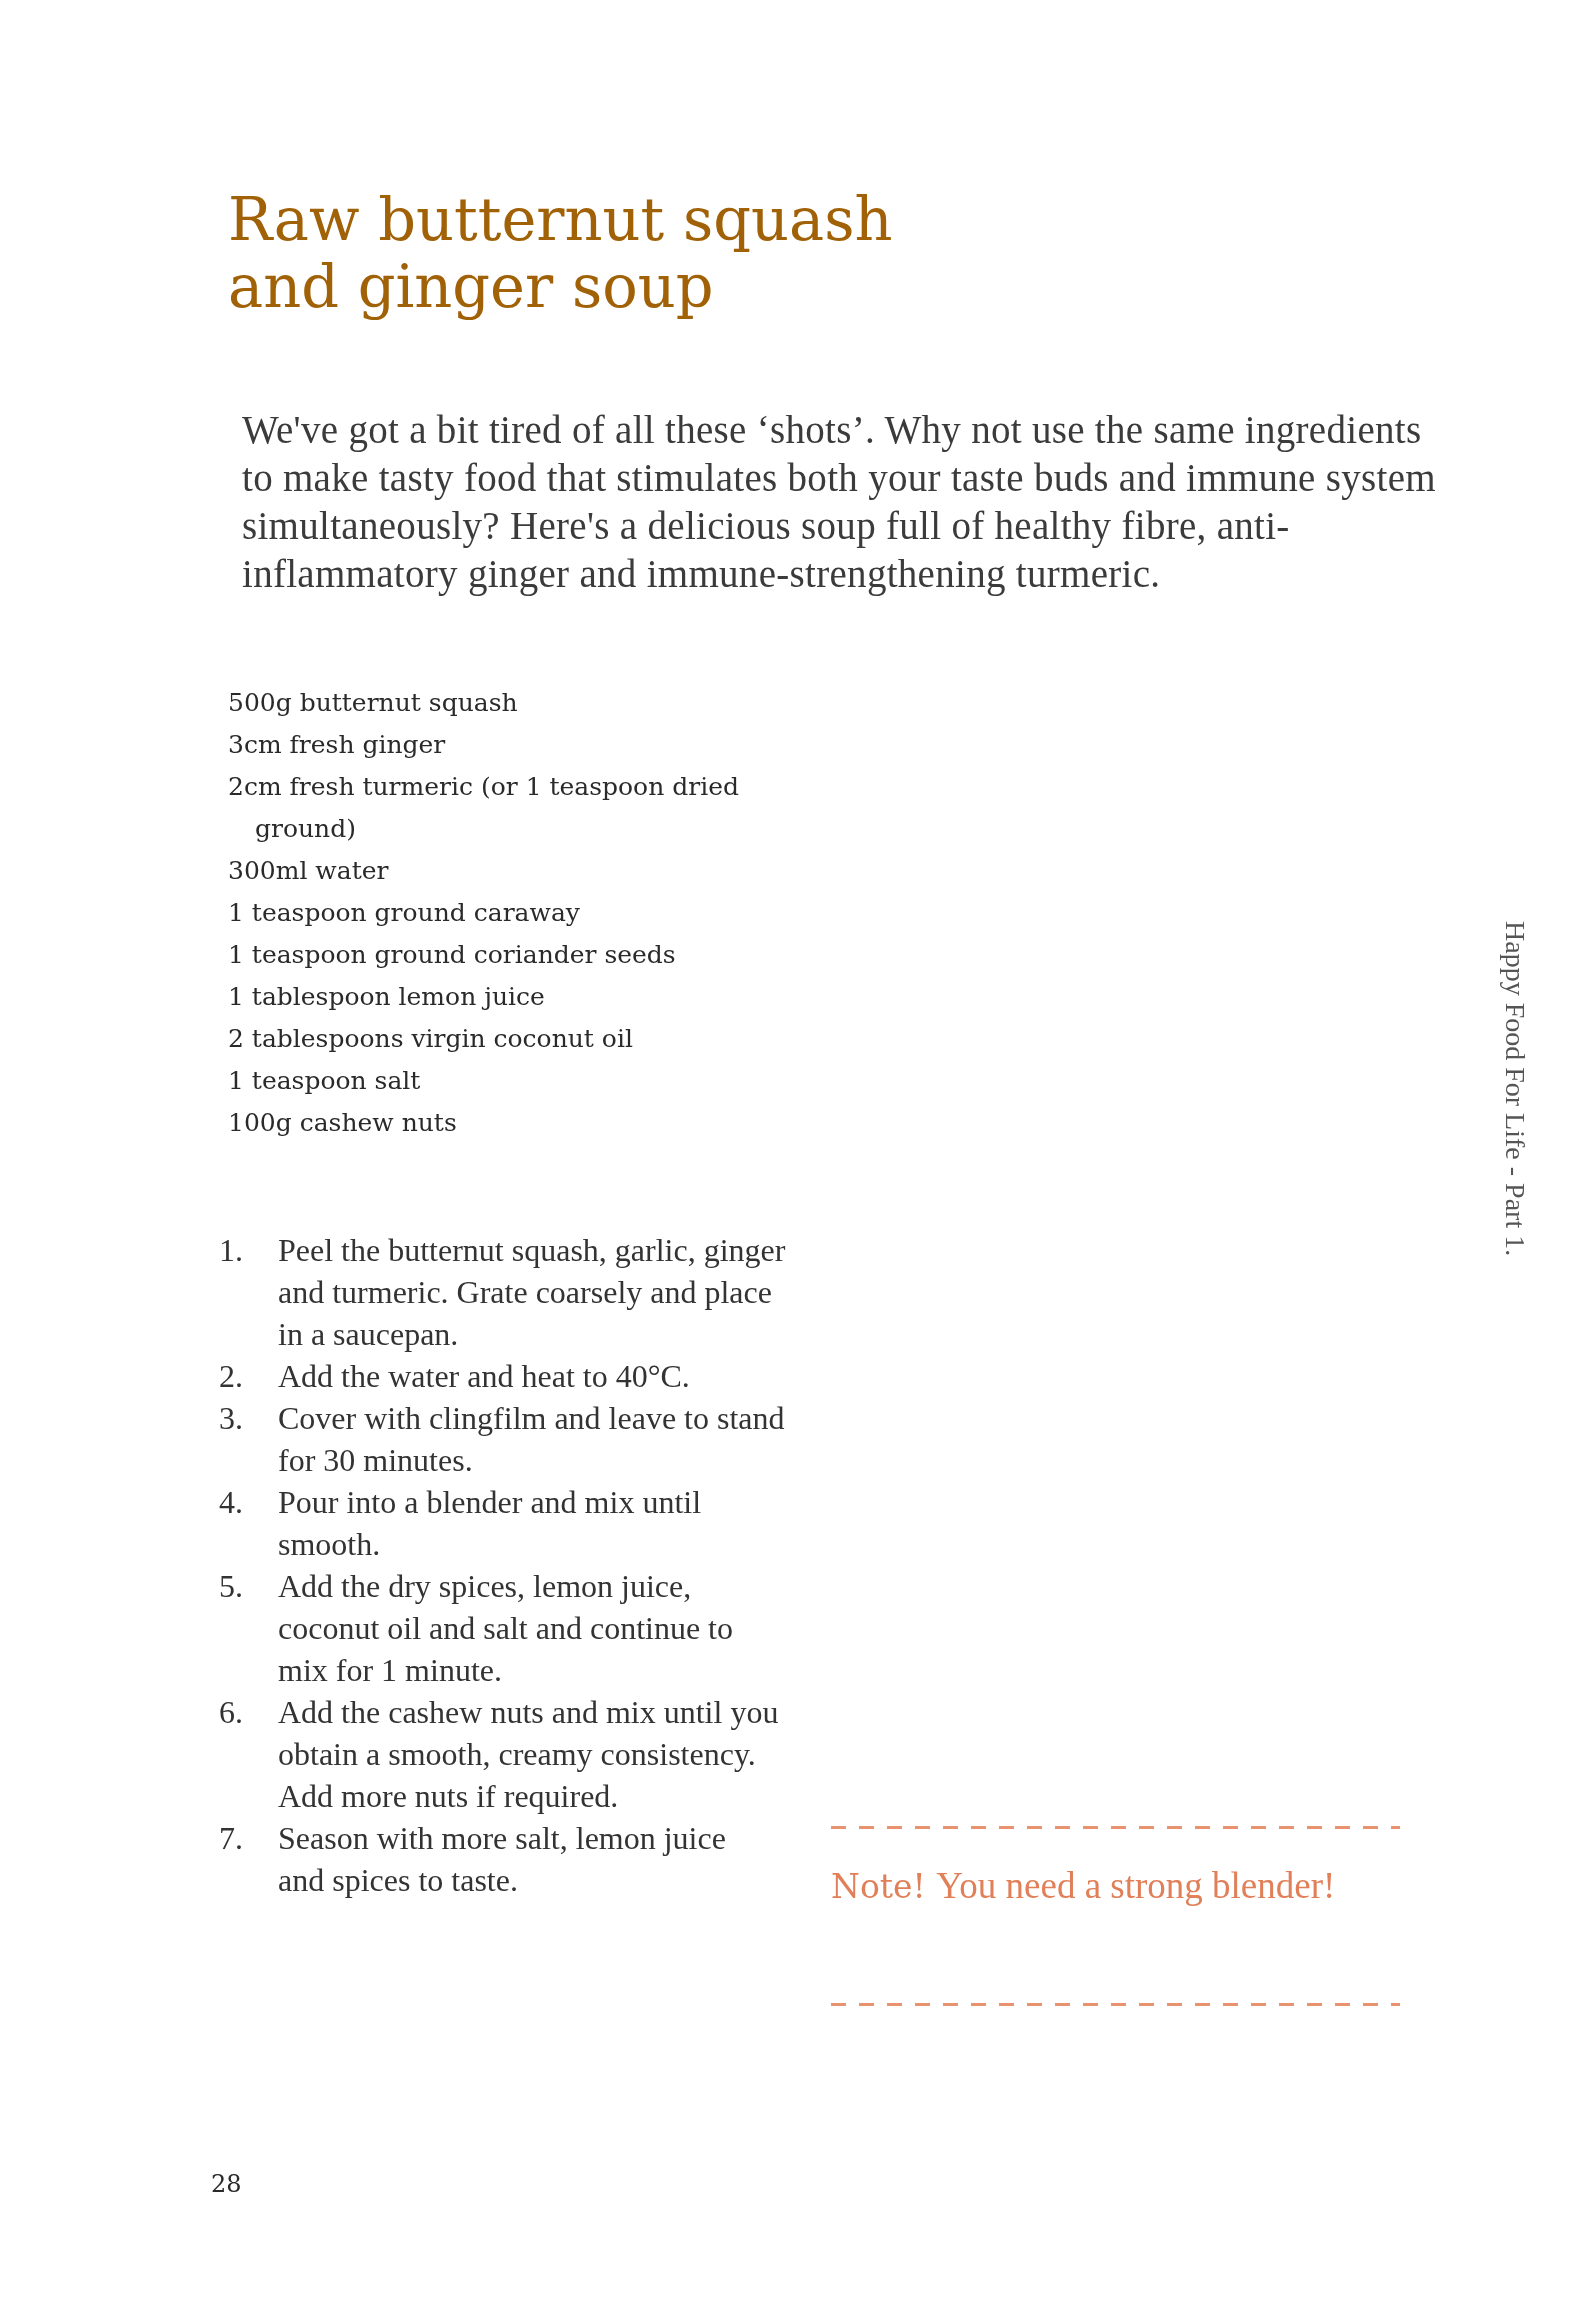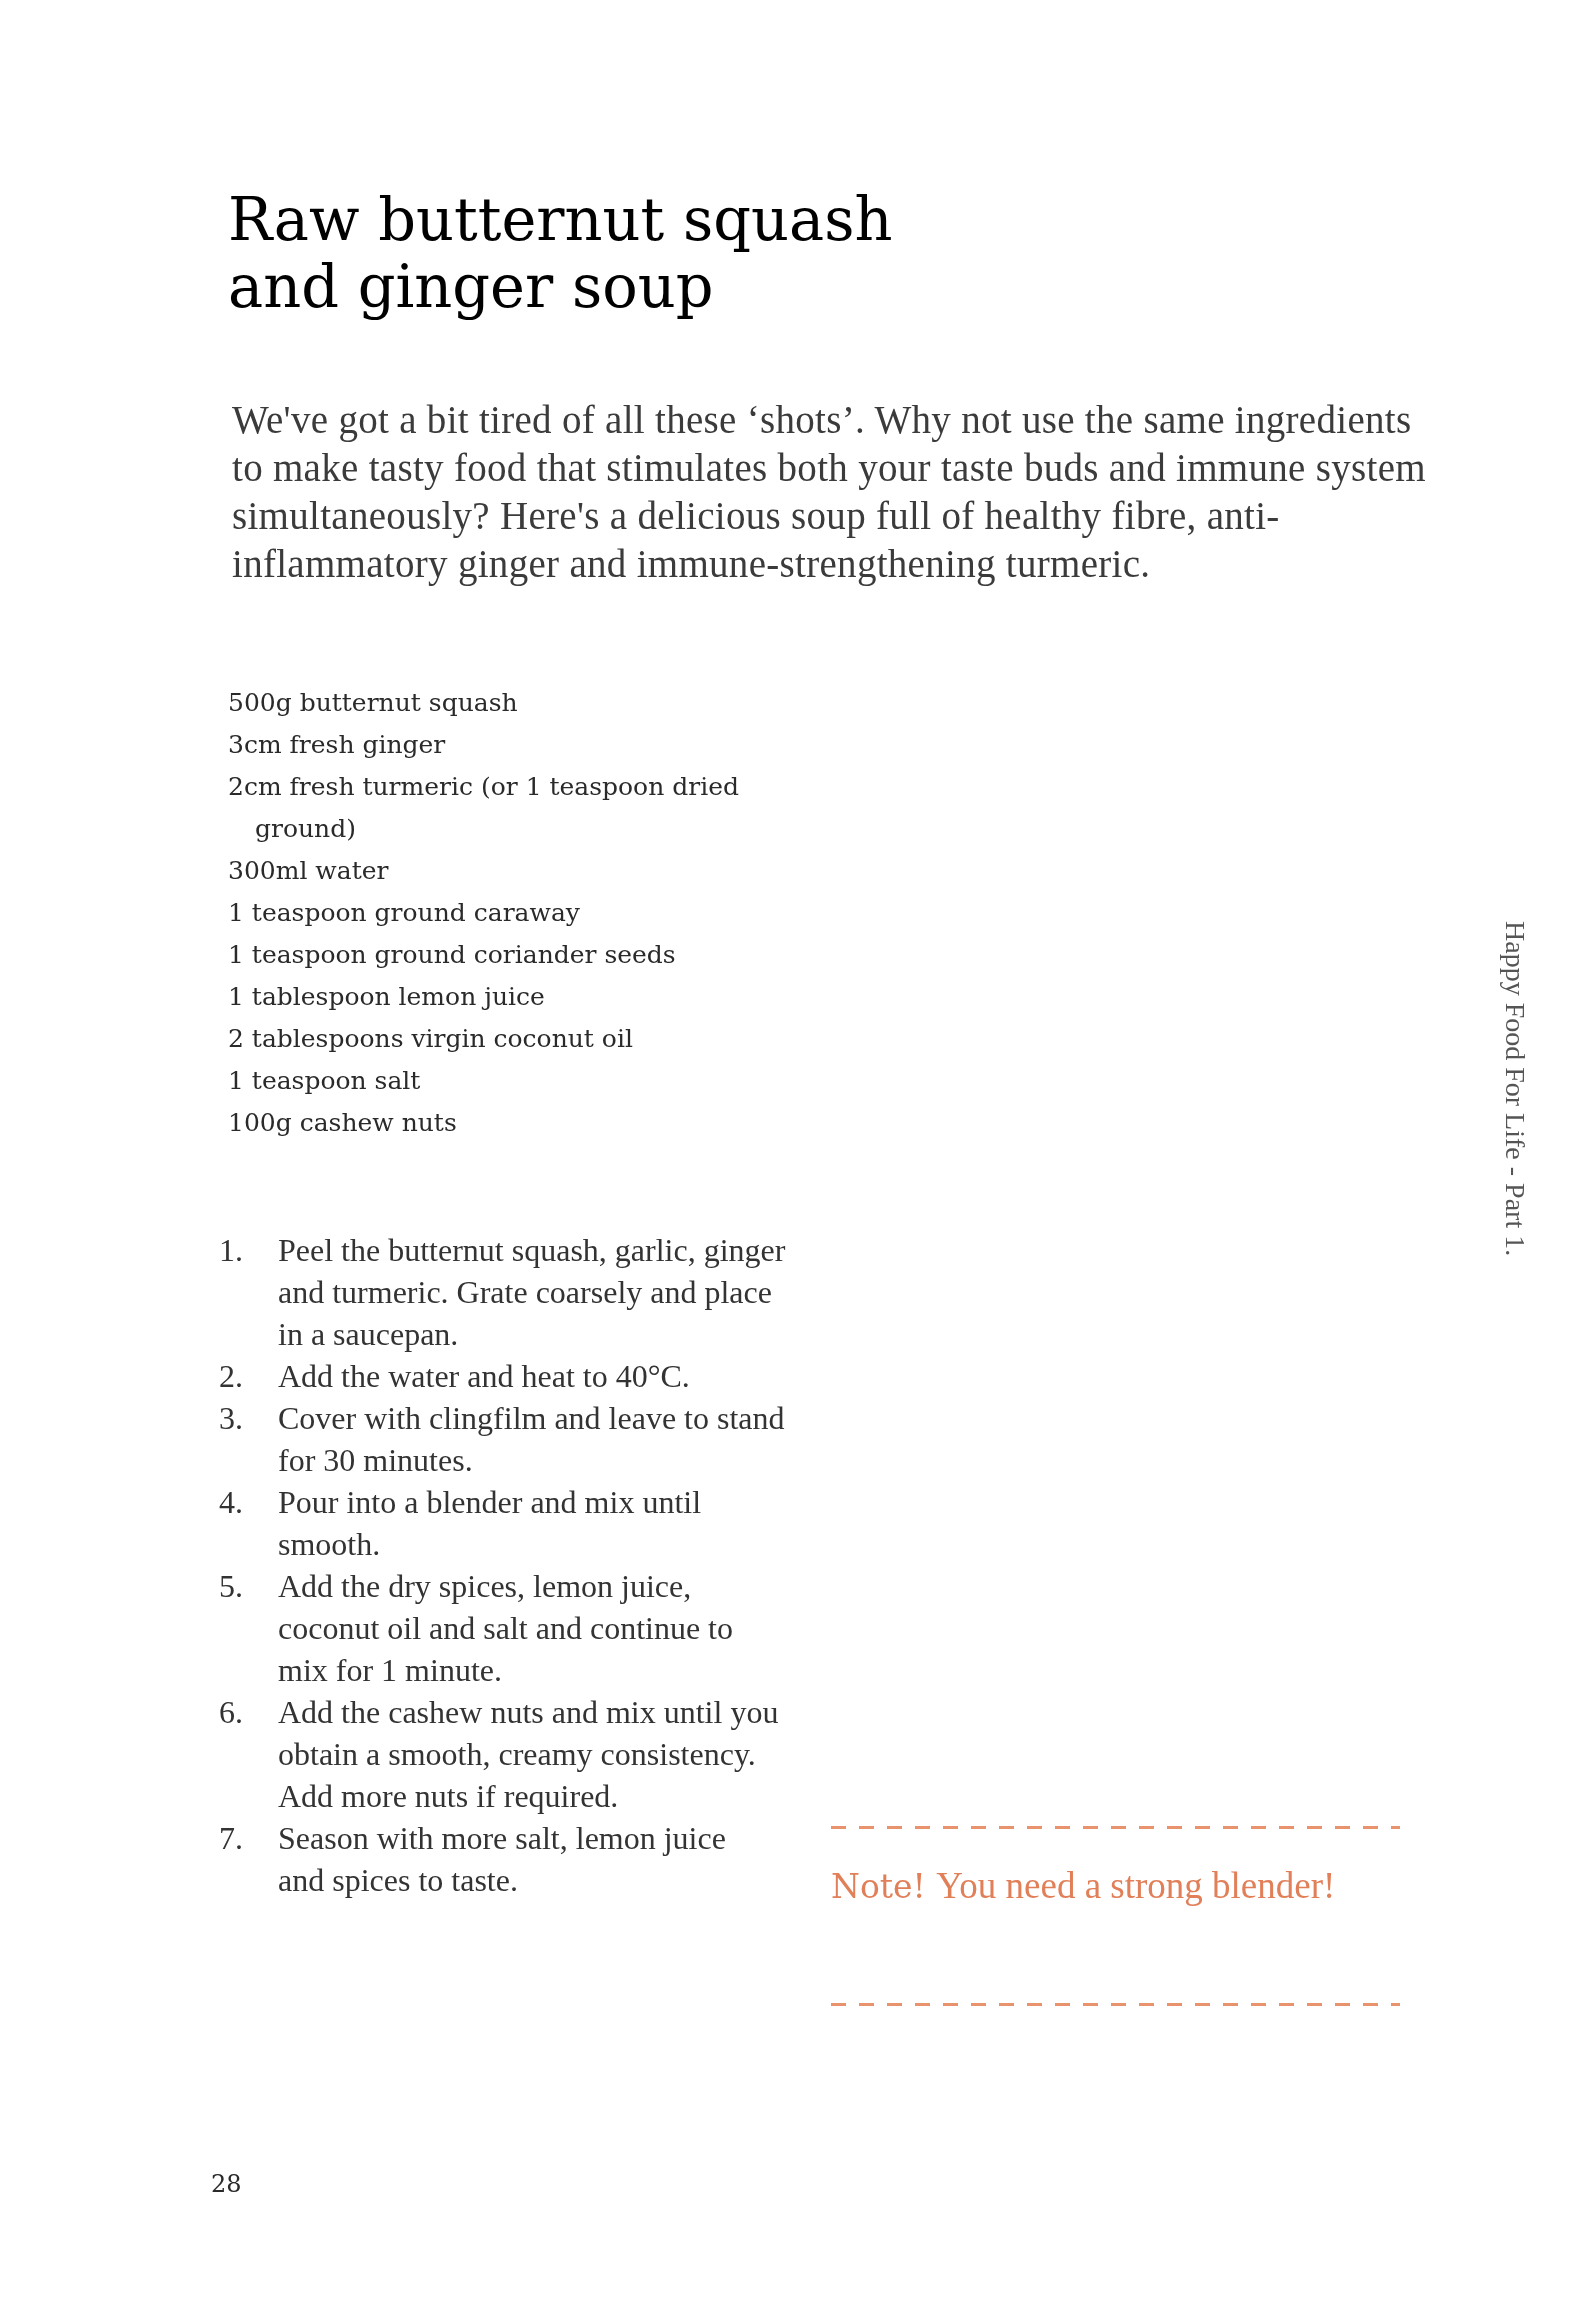--- a/index.html
+++ b/index.html
@@ -1,18 +1,18 @@
 <!DOCTYPE html>
 <html style="font-size:13.4px"><head>
 <meta charset="utf-8">
 <style>
   html, body { margin: 0; padding: 0; }
   body { width: 1583px; height: 2319px; background: #ffffff; position: relative; overflow: hidden; color: #2b2b2b; }
   .serif { font-family: "DejaVu Serif", "Liberation Serif", serif; }
-  #title { position: absolute; left: 228px; top: 186px; margin: 0; font-size: 59px; line-height: 67px; font-weight: normal; color: #000000; letter-spacing: 0px; }
+  #title { position: absolute; left: 228px; top: 186px; margin: 0; font-size: 59px; line-height: 67px; font-weight: normal; color: #a16207; letter-spacing: 0px; }
   #title span { display: block; }
   #intro { position: absolute; left: 228px; top: 392px; width: 1197px; font-family: "Liberation Serif", serif; font-size: 39px; line-height: 48px; color: #3b3b3b; letter-spacing: 0.3px; }
   #ingredients { position: absolute; left: 228px; top: 682px; margin: 0; padding: 0; list-style: none; font-family: "DejaVu Serif", serif; font-size: 25px; line-height: 42px; color: #2a2a2a; }
   #ingredients li.wrap { padding-left: 27px; text-indent: -27px; width: 586px; }
   #steps { position: absolute; left: 219px; top: 1229px; margin: 0; padding: 0; list-style: none; font-family: "Liberation Serif", serif; font-size: 32px; line-height: 42px; color: #333; }
   #steps li { display: flex; }
   #steps .num { width: 59px; flex: none; }
   #steps .txt { width: 519px; }
   .dash-line { position: absolute; left: 831px; width: 569px; height: 3.3px;
     background-image: repeating-linear-gradient(90deg, #e8936e 0 15px, transparent 15px 28px); }
@@ -24,21 +24,21 @@
   #pagenum { position: absolute; left: 211px; top: 2170px; font-family: "DejaVu Serif", serif; font-size: 24px; color: #2a2a2a; }
 </style>
 </head>
 <body>
 
 <h1 id="title" class="serif">
   <span>Raw butternut squash</span>
   <span>and ginger soup</span>
 </h1>
 
-<p id="intro" style="margin:4px">We've got a bit tired of all these ‘shots’. Why not use the same ingredients to make tasty food that stimulates both your taste buds and immune system simultaneously? Here's a delicious soup full of healthy fibre, anti-inflammatory ginger and immune-strengthening turmeric.</p>
+<p id="intro" style="margin:14px">We've got a bit tired of all these ‘shots’. Why not use the same ingredients to make tasty food that stimulates both your taste buds and immune system simultaneously? Here's a delicious soup full of healthy fibre, anti-inflammatory ginger and immune-strengthening turmeric.</p>
 
 <ul id="ingredients">
   <li>500g butternut squash</li>
   <li>3cm fresh ginger</li>
   <li class="wrap">2cm fresh turmeric (or 1 teaspoon dried ground)</li>
   <li>300ml water</li>
   <li>1 teaspoon ground caraway</li>
   <li>1 teaspoon ground coriander seeds</li>
   <li>1 tablespoon lemon juice</li>
   <li>2 tablespoons virgin coconut oil</li>

